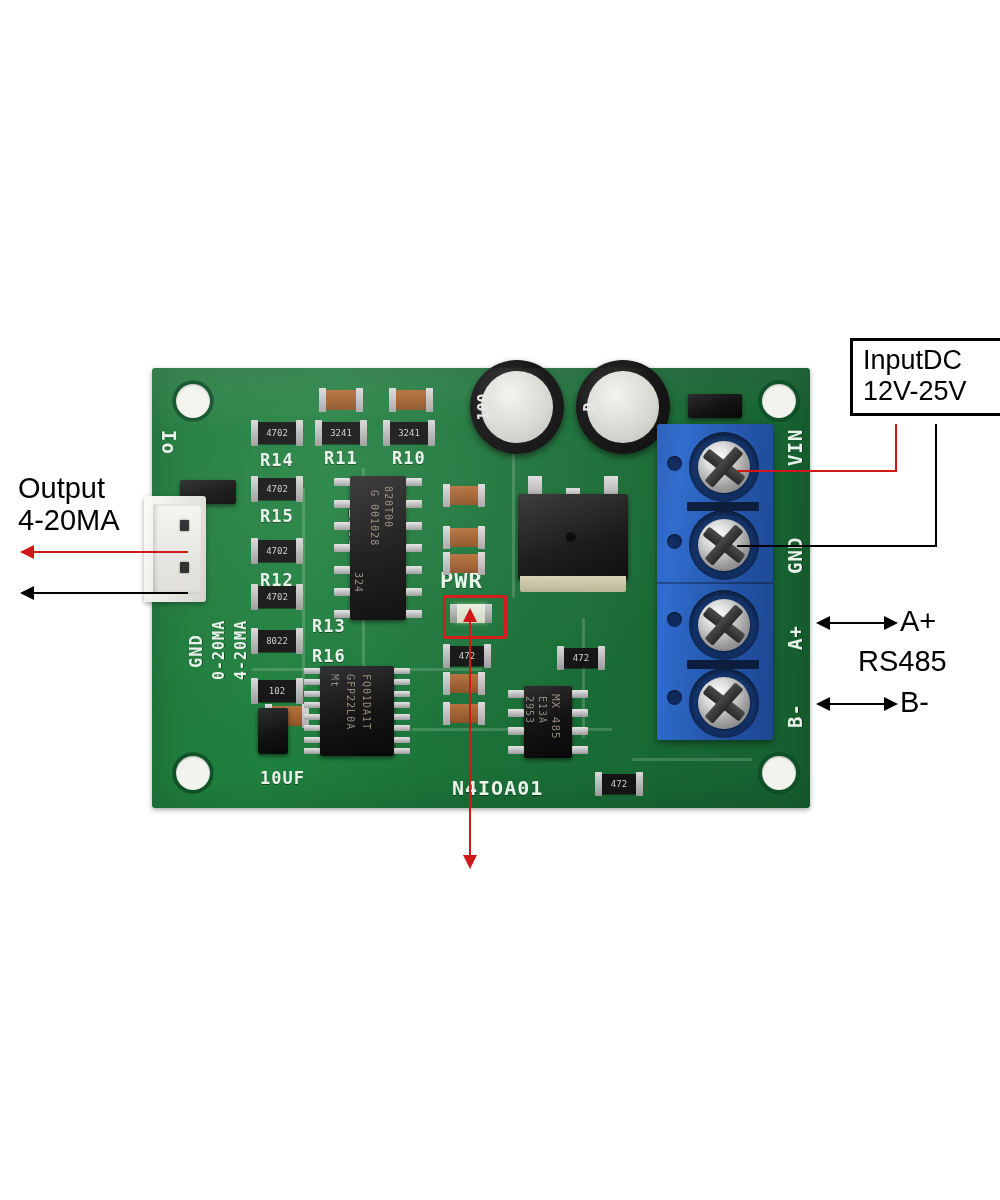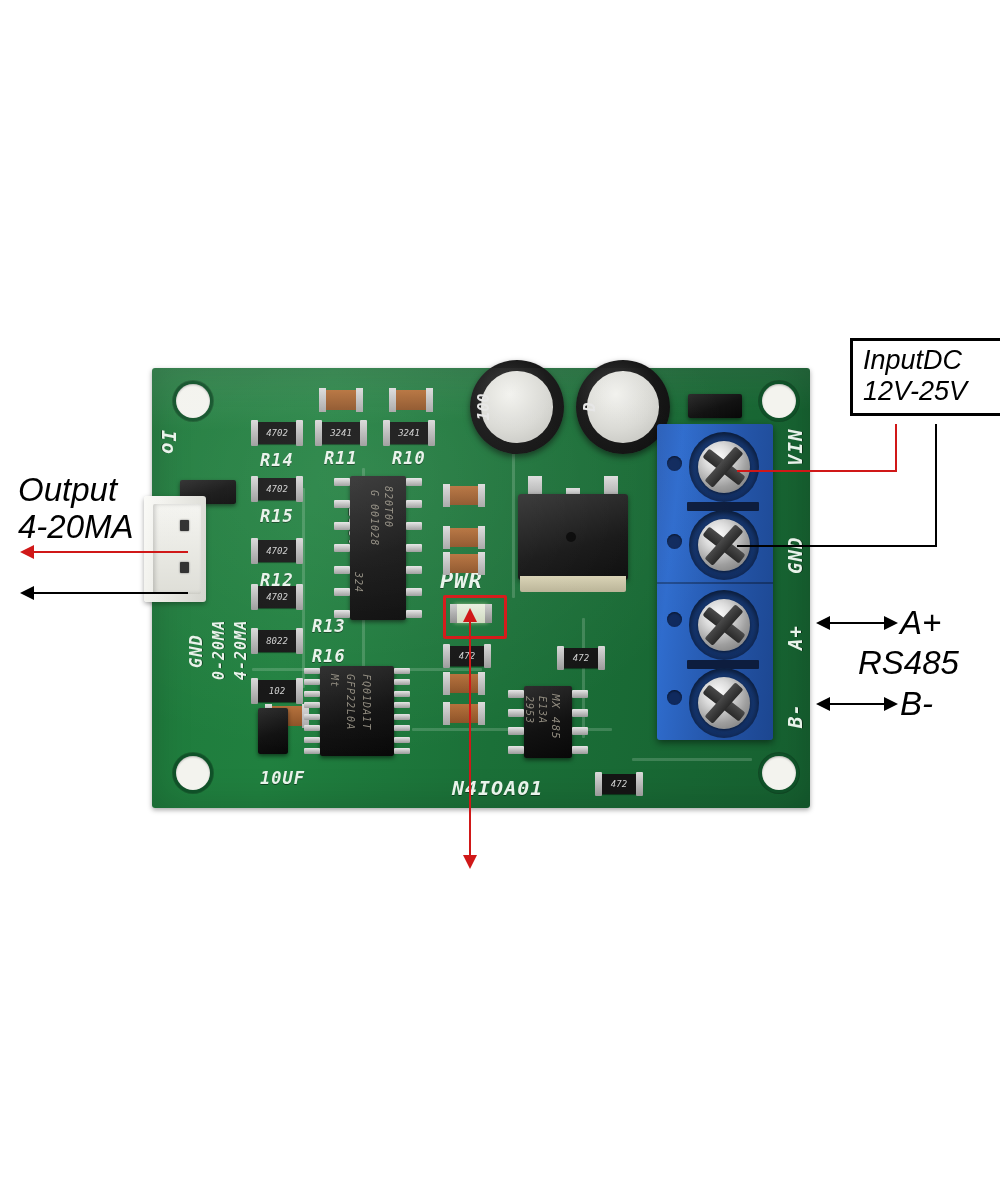--- a/index.html
+++ b/index.html
@@ -2,21 +2,21 @@
 <html><head>
 <meta charset="utf-8">
 <title>N4IOA01 Module Annotated Photo</title>
 <style>
   html,body{margin:0;padding:0;background:#ffffff;}
   body{
     width:1000px;height:1200px;position:relative;overflow:hidden;
     font-family:"Liberation Sans","DejaVu Sans",sans-serif;
     -webkit-font-smoothing:antialiased;
   }
-  .stage{position:absolute;inset:0;background:#fff;font-style:italic;}
+  .stage{position:absolute;inset:0;background:#fff;}
 
   
   .board{
     position:absolute;left:152px;top:368px;width:658px;height:440px;
     background:
       linear-gradient(178deg, rgba(255,255,255,.10) 0%, rgba(0,0,0,0) 14%),
       linear-gradient(100deg, #1f7a3c 0%, #20803f 25%, #1b7038 55%, #166030 100%);
     border-radius:3px;
     box-shadow:0 2px 5px rgba(0,0,0,.35), inset 0 0 40px rgba(0,0,0,.18);
   }
@@ -125,21 +125,21 @@
   .led::before,.led::after{content:"";position:absolute;top:0;bottom:0;width:7px;
     background:linear-gradient(#cdcdcd,#8d8d8d);}
   .led::before{left:-4px;} .led::after{right:-4px;}
   .ledbox{position:absolute;left:291px;top:227px;width:58px;height:38px;
     border:3px solid #d41414;border-radius:2px;}
 
   
   .trace{position:absolute;background:rgba(200,225,205,.22);border-radius:1px;}
 
   
-  .anno{position:absolute;color:#000;font-size:33px;line-height:1.12;white-space:nowrap;}
+  .anno{position:absolute;color:#000;font-size:29px;line-height:1.12;white-space:nowrap;}
   .callout{
     position:absolute;border:3px solid #000;background:#fff;
     padding:4px 10px 6px;line-height:1.14;font-size:27px;color:#000;text-align:left;
   }
   .ln{position:absolute;background:#000;}
   .ln.red{background:#d01818;}
   .arw{position:absolute;width:0;height:0;}
   .arw.left{border-top:7px solid transparent;border-bottom:7px solid transparent;border-right:14px solid #000;}
   .arw.left.red{border-right-color:#d01818;}
   .arw.right{border-top:7px solid transparent;border-bottom:7px solid transparent;border-left:14px solid #000;}

